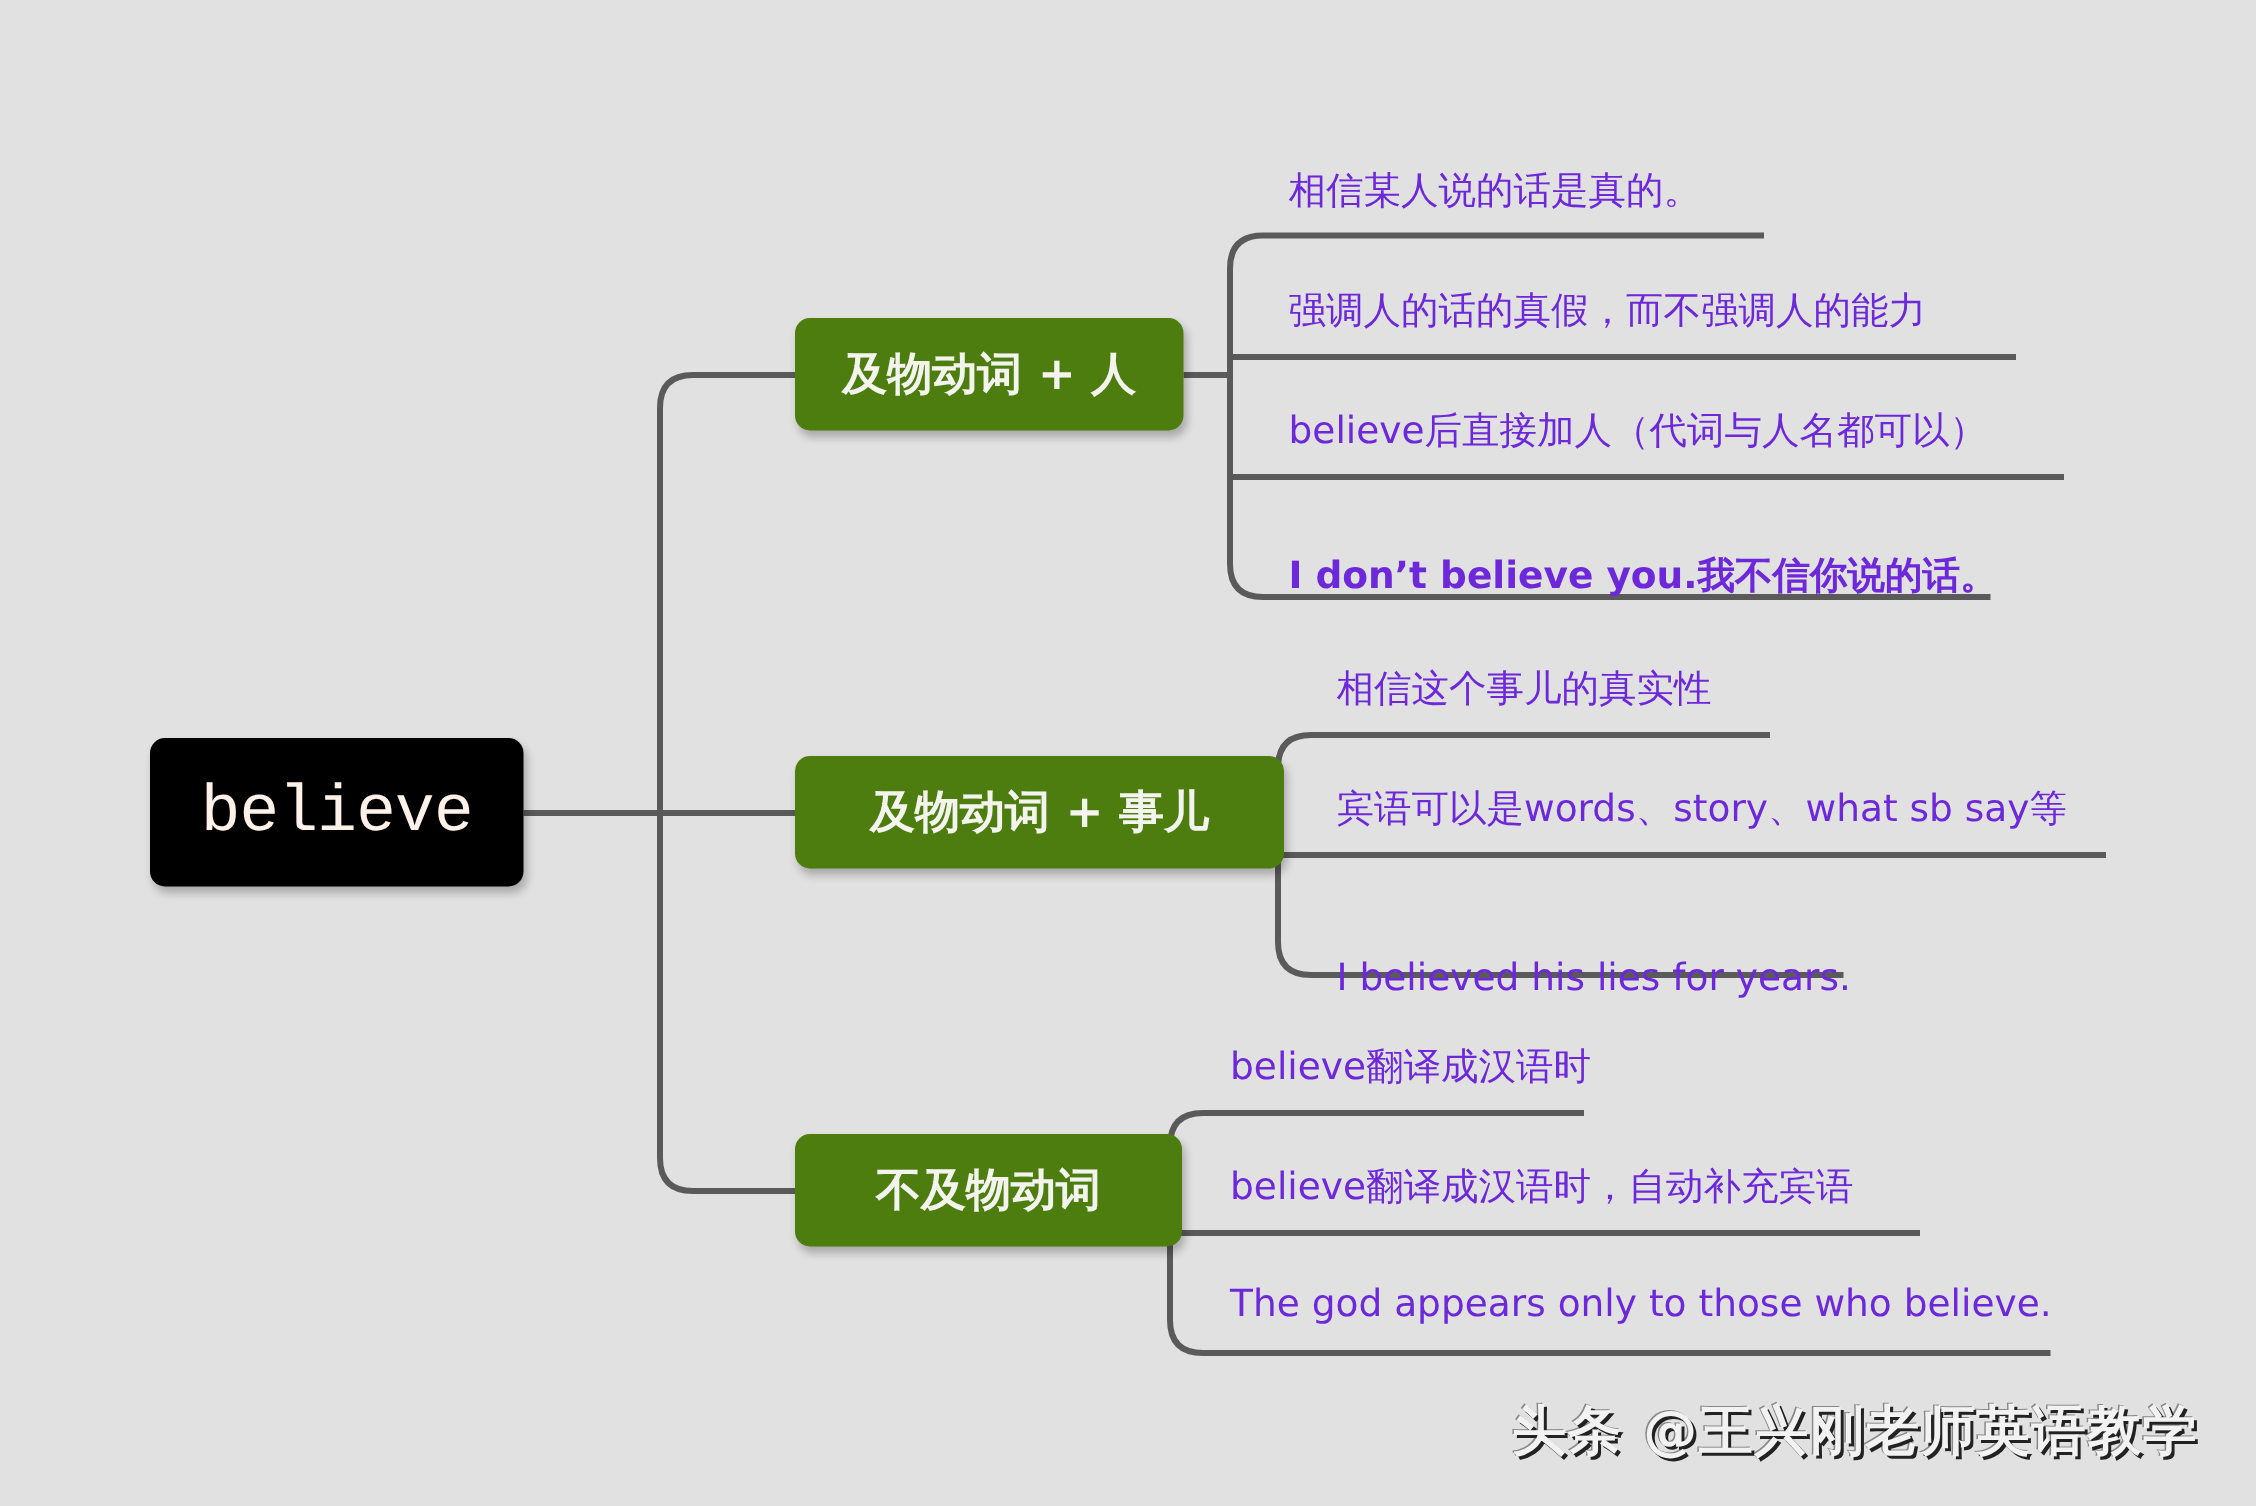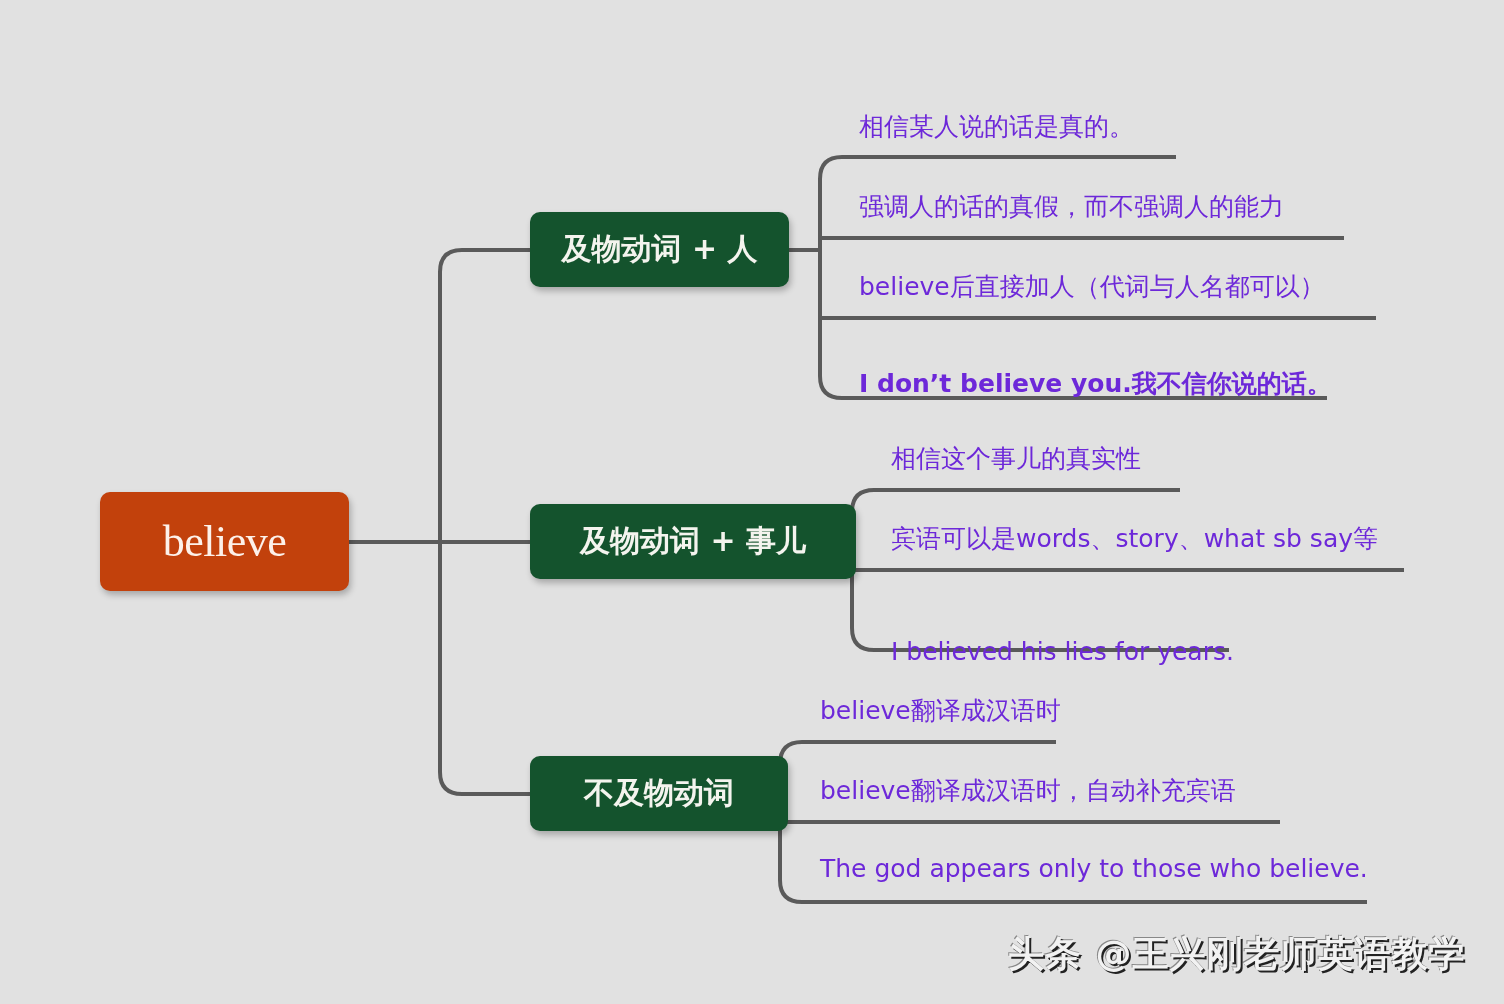--- a/index.html
+++ b/index.html
@@ -4,28 +4,28 @@
 <style>
   html, body { margin:0; padding:0; }
   body {
     width:1504px; height:1004px; position:relative; overflow:hidden;
     background:#e1e1e1;
     font-family:"DejaVu Sans","Liberation Sans",sans-serif;
   }
   #lines { position:absolute; left:0; top:0; width:1504px; height:1004px; }
   .root {
     position:absolute; left:100px; top:492px; width:249px; height:99px;
-    background:#c2410c; border-radius:10px;
+    background:#000000; border-radius:10px;
     box-shadow:2px 4px 6px rgba(0,0,0,0.25);
     display:flex; align-items:center; justify-content:center;
-    color:#fdf1ea; font-family:Liberation Serif, serif;
+    color:#fdf1ea; font-family:Liberation Mono, monospace;
     font-size:44px; letter-spacing:-0.5px;
   }
   .branch {
-    position:absolute; height:75px; background:#14532d; border-radius:10px;
+    position:absolute; height:75px; background:#4d7c0f; border-radius:10px;
     box-shadow:2px 4px 6px rgba(0,0,0,0.25);
     display:flex; align-items:center; justify-content:center;
     color:#f4f4ee; font-size:30px; font-weight:bold; white-space:nowrap;
   }
   .leaf {
     position:absolute; color:#6d28d9; font-size:25px; white-space:nowrap;
     font-family:"DejaVu Sans","Liberation Sans",sans-serif;
   }
   .watermark {
     position:absolute; left:1008px; top:930px; font-size:36px; font-weight:bold;

